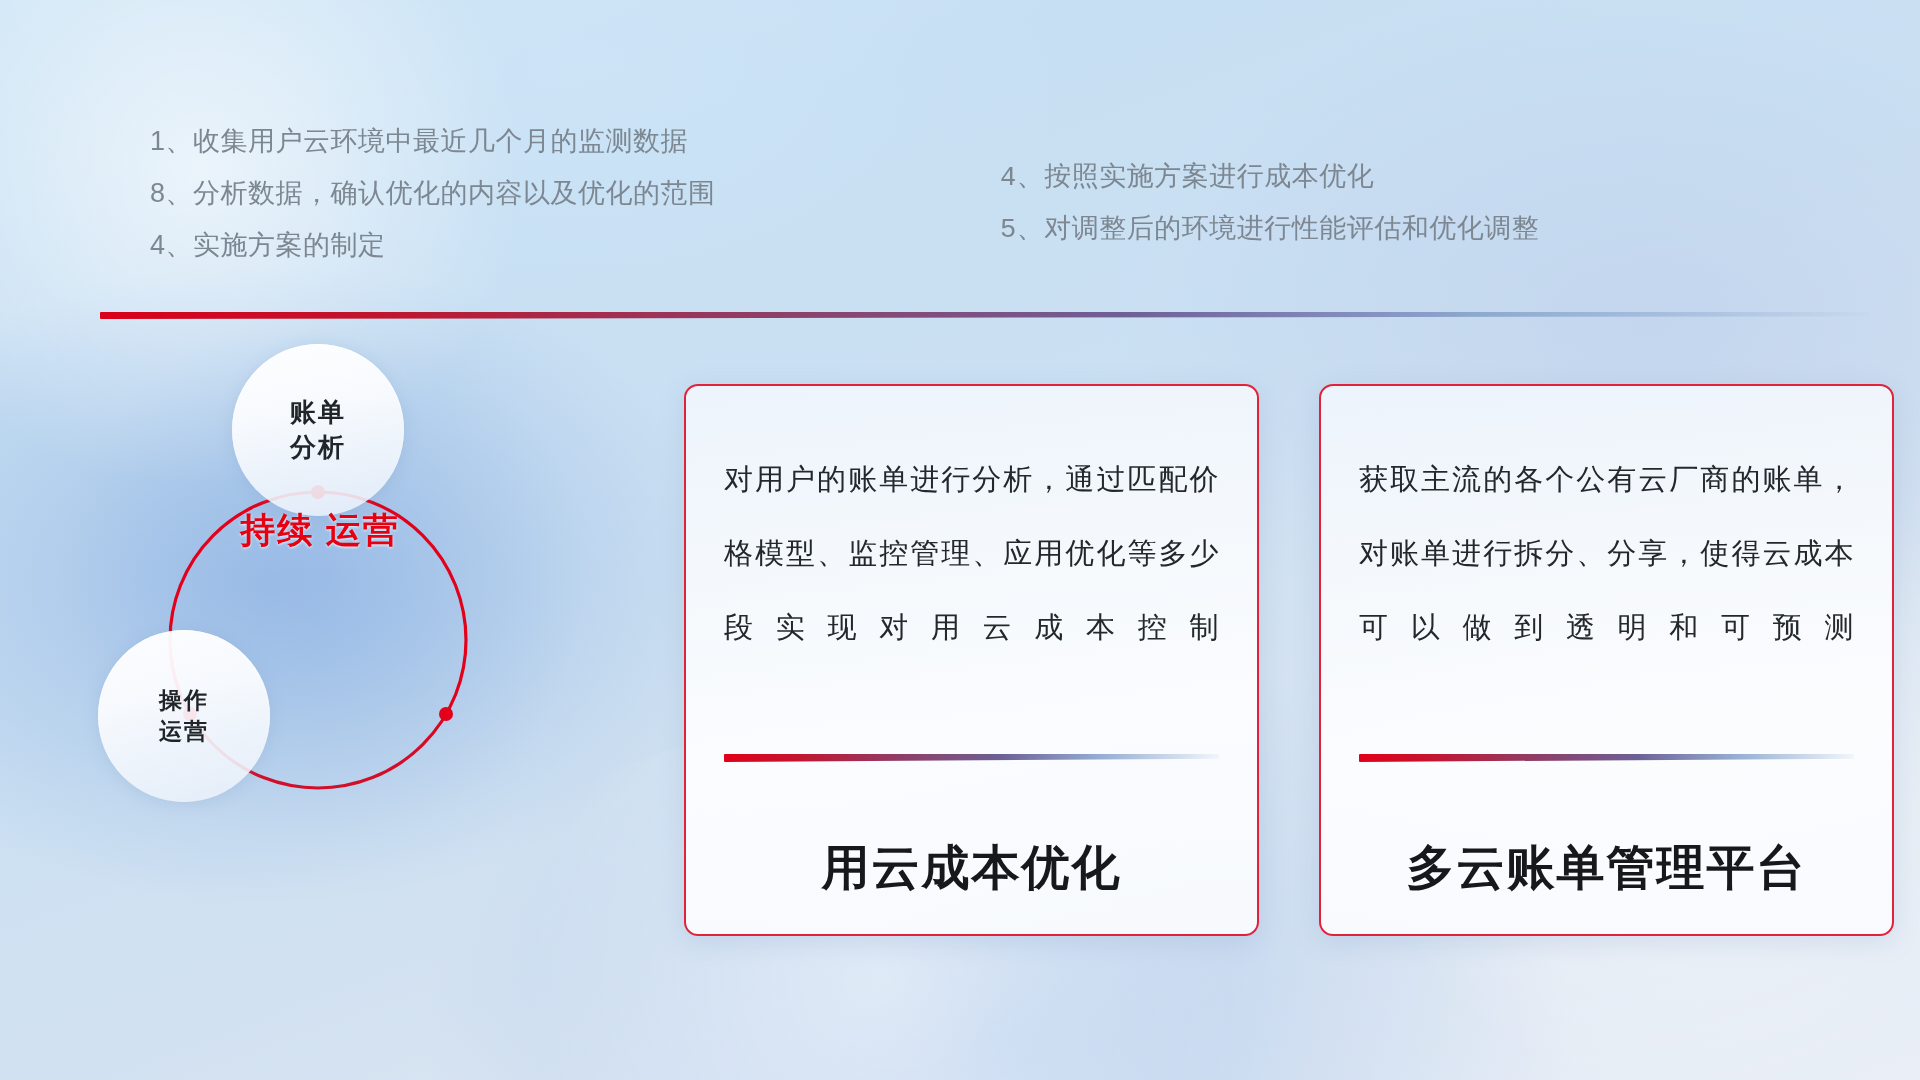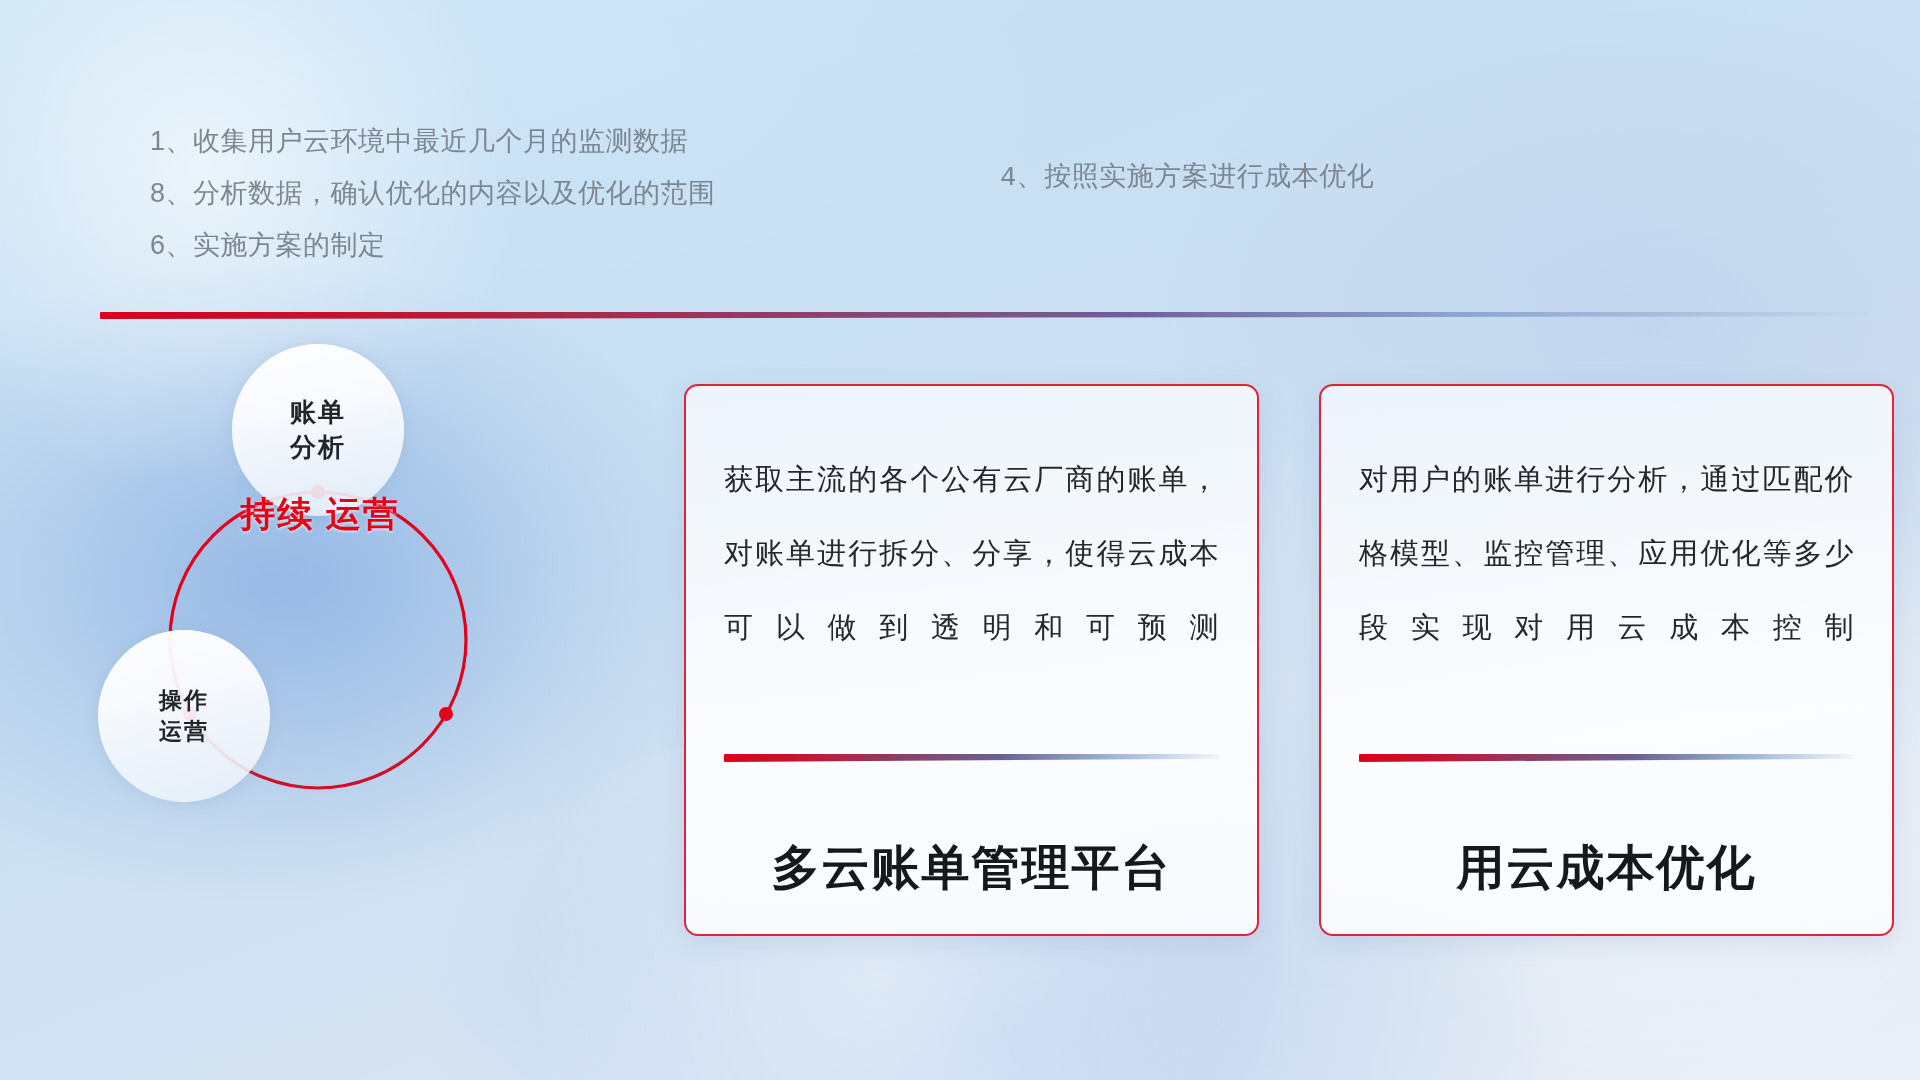--- a/index.html
+++ b/index.html
@@ -100,21 +100,21 @@
   }
   .node span { display: block; line-height: 1.34; }
 
   .node-top    { left: 142px; top: 4px;   width: 172px; height: 172px; font-size: 26px; }
   .node-left   { left: 8px;   top: 290px; width: 172px; height: 172px; font-size: 23px; }
   .node-right  { left: 276px; top: 290px; width: 172px; height: 172px; font-size: 23px; }
 
   .center-label {
     position: absolute;
     left: 142px;
-    top: 152px;
+    top: 168px;
     width: 176px;
     text-align: center;
     color: #e60012;
     font-size: 35px;
     font-weight: bold;
     line-height: 1.28;
     letter-spacing: 2px;
     text-shadow: 0 1px 3px rgba(255,255,255,0.8);
   }
 
@@ -183,24 +183,25 @@
 
   <div class="bloom bloom-a"></div>
   <div class="bloom bloom-d"></div>
   <div class="bloom bloom-b"></div>
   <div class="bloom bloom-c"></div>
 
   <div class="steps">
     <div class="step-col left">
       <div class="step-line">1、收集用户云环境中最近几个月的监测数据</div>
       <div class="step-line">8、分析数据，确认优化的内容以及优化的范围</div>
-      <div class="step-line">6、实施方案的制定</div>
+      <div class="step-line">4、实施方案的制定</div>
     </div>
     <div class="step-col right">
       <div class="step-line">4、按照实施方案进行成本优化</div>
+      <div class="step-line">5、对调整后的环境进行性能评估和优化调整</div>
     </div>
   </div>
 
   <div class="rule"></div>
 
   <div class="diagram">
     <svg width="560" height="600" viewBox="0 0 560 600">
       <defs>
         <linearGradient id="ringGrad" x1="0" y1="0" x2="0" y2="1">
           <stop offset="0%" stop-color="#e2001a"></stop>
@@ -225,26 +226,26 @@
 
     <div class="center-label">
       <span>持续</span>
       <span>运营</span>
     </div>
   </div>
 
   <div class="cards">
 
     <div class="card">
+      <div class="card-body">对用户的账单进行分析，通过匹配价格模型、监控管理、应用优化等多少段实现对用云成本控制</div>
+      <div class="card-divider"></div>
+      <div class="card-title">用云成本优化</div>
+    </div>
+
+    <div class="card">
       <div class="card-body">获取主流的各个公有云厂商的账单，对账单进行拆分、分享，使得云成本可以做到透明和可预测</div>
       <div class="card-divider"></div>
       <div class="card-title">多云账单管理平台</div>
     </div>
 
-    <div class="card">
-      <div class="card-body">对用户的账单进行分析，通过匹配价格模型、监控管理、应用优化等多少段实现对用云成本控制</div>
-      <div class="card-divider"></div>
-      <div class="card-title">用云成本优化</div>
-    </div>
-
   </div>
 
 </div>
 
 </body></html>

